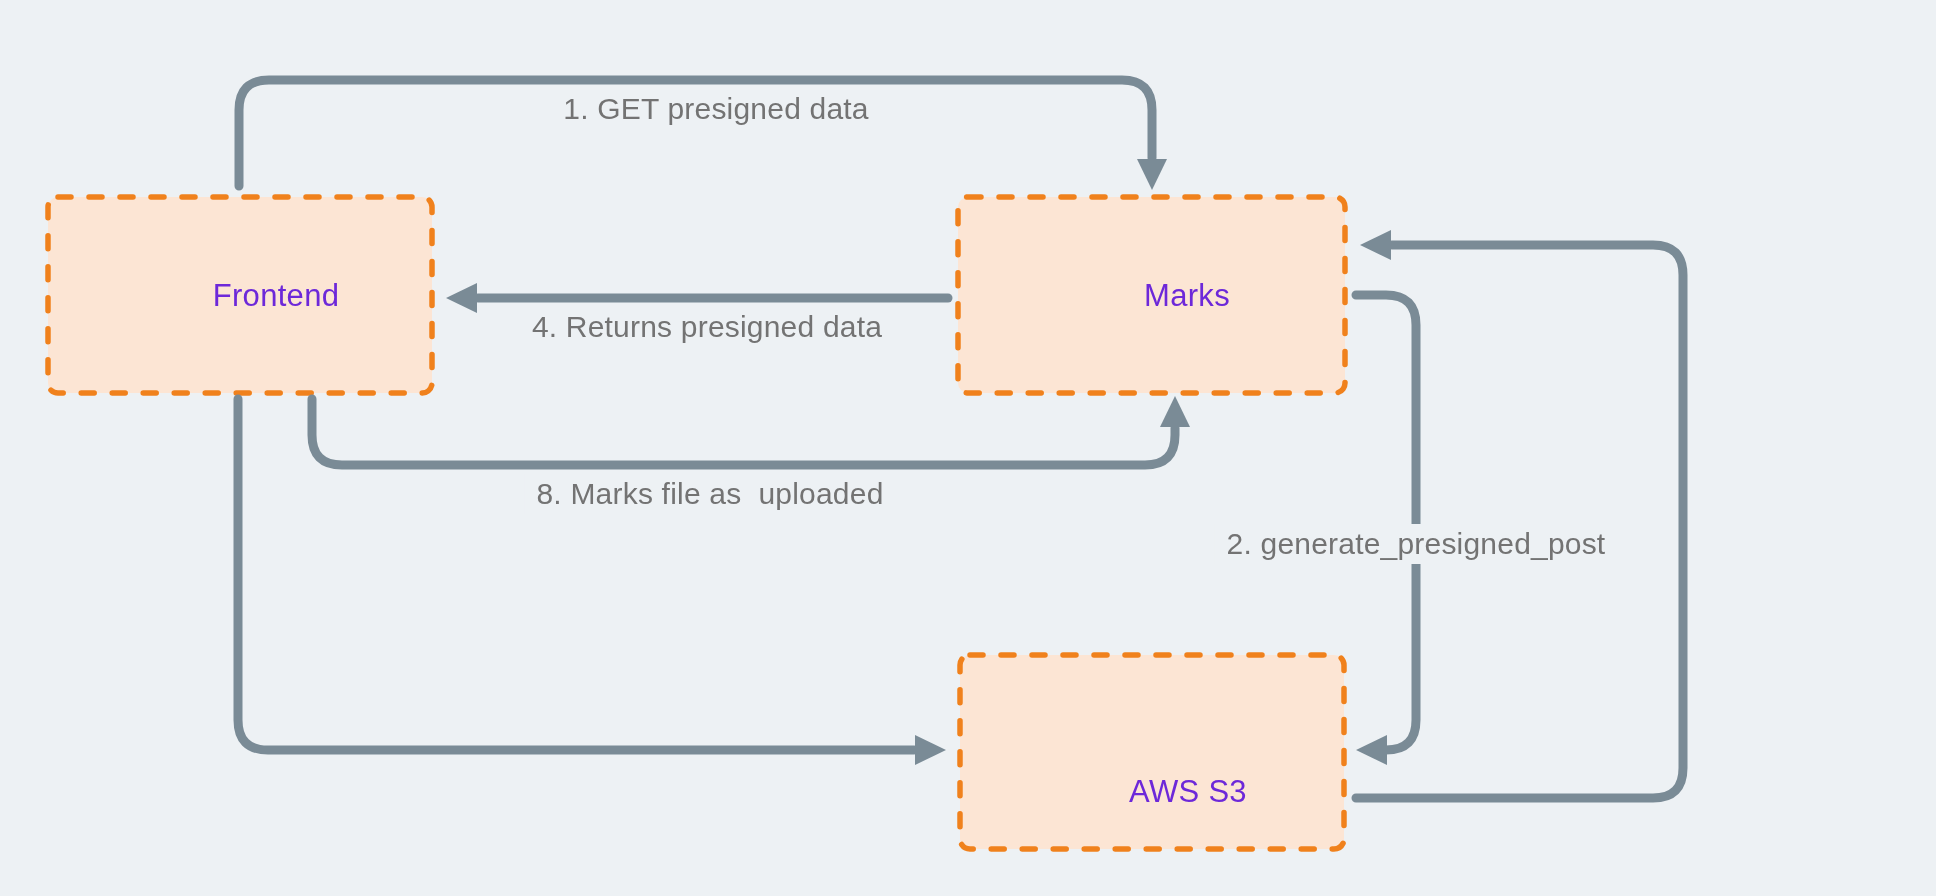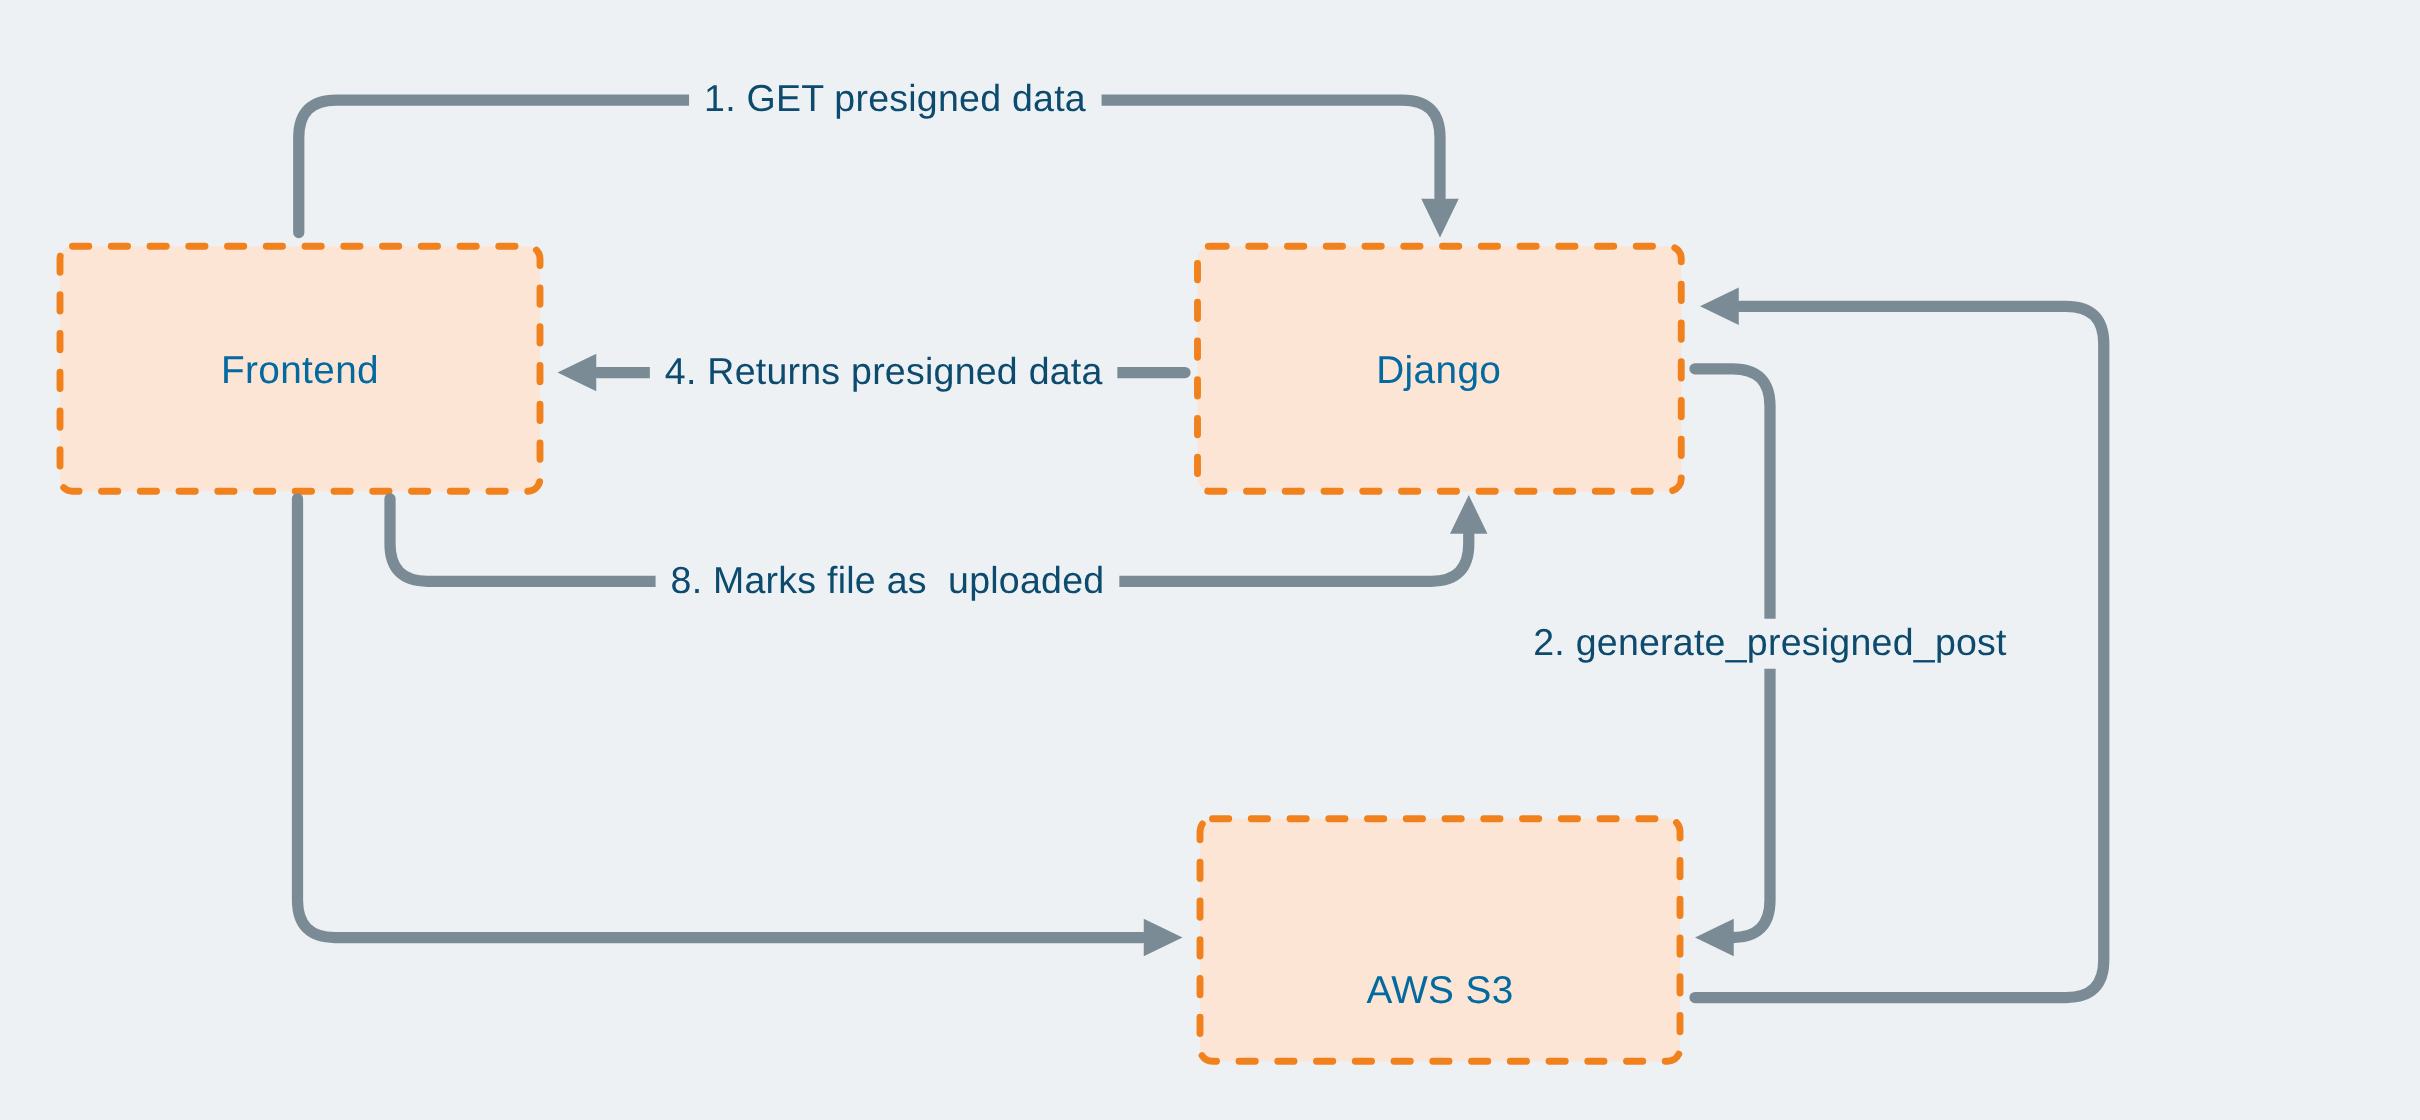--- a/index.html
+++ b/index.html
@@ -39,29 +39,31 @@
     stroke-linecap: round;
   }
   .label {
     position: absolute;
     transform: translate(-50%, -50%);
     white-space: pre;
     user-select: none;
   }
   .node-label {
     font-size: 31px;
-    color: #0369a1;
+    color: #6d28d9;
     letter-spacing: 0.3px;
+    margin-left: 36px;
   }
   .edge-label {
     font-size: 30px;
-    color: #0c4a6e;
+    color: #737373;
     background: #edf1f4;
     padding: 3px 12px;
     letter-spacing: 0.2px;
+    margin-top: 29px;
   }
 </style>
 </head>
 <body>
 
 <div class="canvas">
 
   <svg width="1936" height="896" viewBox="0 0 1936 896">
 
     <rect class="node-box" x="48" y="197" width="384" height="196" rx="10"></rect>
@@ -81,21 +83,21 @@
     <polygon class="edge-head" points="446,298 477,283 477,313"></polygon>
 
     <path class="edge-path" d="M 238 399 L 238 720 Q 238 750 268 750 L 914 750"></path>
     <polygon class="edge-head" points="946,750 915,735 915,765"></polygon>
 
     <path class="edge-path" d="M 312 399 L 312 435 Q 312 465 342 465 L 1145 465 Q 1175 465 1175 435 L 1175 428"></path>
     <polygon class="edge-head" points="1175,396 1160,427 1190,427"></polygon>
   </svg>
 
   <div class="label node-label" style="left:240px; top:296px;">Frontend</div>
-  <div class="label node-label" style="left:1151px; top:296px;">Django</div>
+  <div class="label node-label" style="left:1151px; top:296px;">Marks</div>
   <div class="label node-label" style="left:1152px; top:792px;">AWS S3</div>
 
   <div class="label edge-label" style="left:716px; top:80px;">1. GET presigned data</div>
   <div class="label edge-label" style="left:1416px; top:515px;text-align:right;">2. generate_presigned_post</div>
   <div class="label edge-label" style="left:707px; top:298px;">4. Returns presigned data</div>
   <div class="label edge-label" style="left:710px; top:465px;">8. Marks file as  uploaded</div>
 
 </div>
 
 </body></html>

